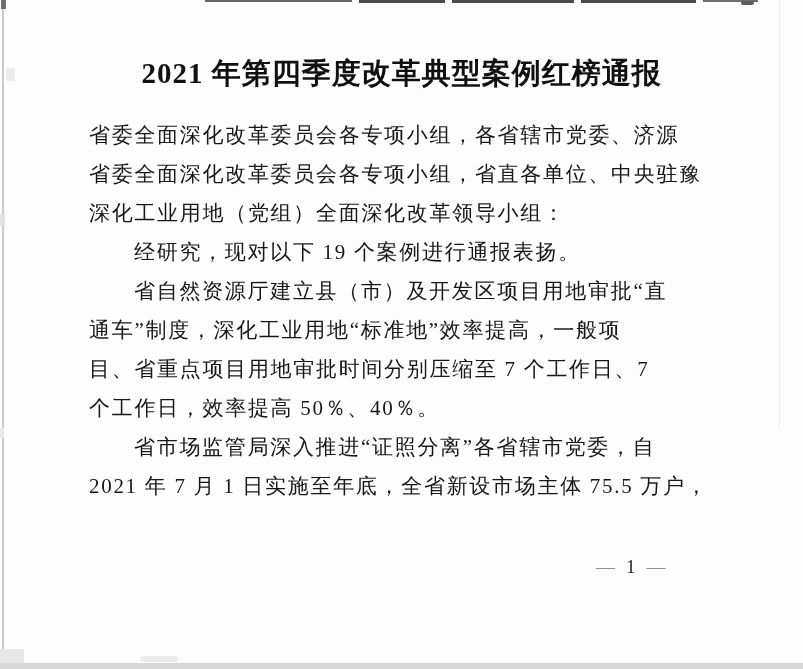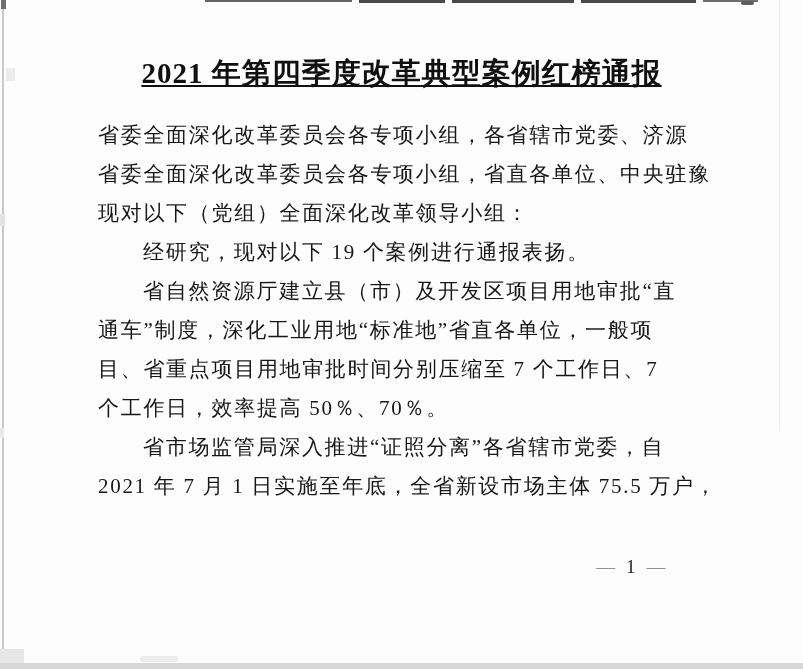--- a/index.html
+++ b/index.html
@@ -16,25 +16,24 @@
   }
   .doc-title {
     position: absolute;
     top: 54px; left: 0; width: 100%;
     text-align: center;
     font-size: 29px;
     font-weight: bold;
     letter-spacing: 1px;
     color: #101010;
     white-space: nowrap;
-    text-decoration: underline;
   }
   .body-text {
     position: absolute;
-    top: 116px; left: 98px; width: 640px; font-family: Liberation Serif, serif;
+    top: 116px; left: 89px; width: 640px; font-family: Liberation Serif, serif;
   }
   .line {
     height: 39px;
     line-height: 39px;
     font-size: 21px;
     letter-spacing: 1.7px;
     color: #171717;
     white-space: nowrap;
   }
   .line.indent { padding-left: 45px; }
@@ -70,26 +69,26 @@
 <body>
 
 <div class="page">
 
   <div class="doc-title">2021 年第四季度改革典型案例红榜通报</div>
 
   <div class="body-text">
 
   <div class="line">省委全面深化改革委员会各专项小组，各省辖市党委、济源</div>
       <div class="line">省委全面深化改革委员会各专项小组，省直各单位、中央驻豫</div>
-      <div class="line">现对以下（党组）全面深化改革领导小组：</div>
+      <div class="line">深化工业用地（党组）全面深化改革领导小组：</div>
       <div class="line indent">经研究，现对以下 19 个案例进行通报表扬。</div>
       <div class="line indent">省自然资源厅建立县（市）及开发区项目用地审批“直</div>
-      <div class="line">通车”制度，深化工业用地“标准地”省直各单位，一般项</div>
+      <div class="line">通车”制度，深化工业用地“标准地”效率提高，一般项</div>
       <div class="line">目、省重点项目用地审批时间分别压缩至 7 个工作日、7</div>
-      <div class="line">个工作日，效率提高 50％、70％。</div>
+      <div class="line">个工作日，效率提高 50％、40％。</div>
       <div class="line indent">省市场监管局深入推进“证照分离”各省辖市党委，自</div>
       <div class="line">2021 年 7 月 1 日实施至年底，全省新设市场主体 75.5 万户，</div>
     </div>
 
   <div class="footer">
     <span class="dash">—</span><span class="num">1</span><span class="dash">—</span>
   </div>
 
   <div class="artifact edge-top t1"></div>
   <div class="artifact edge-top t2"></div>

